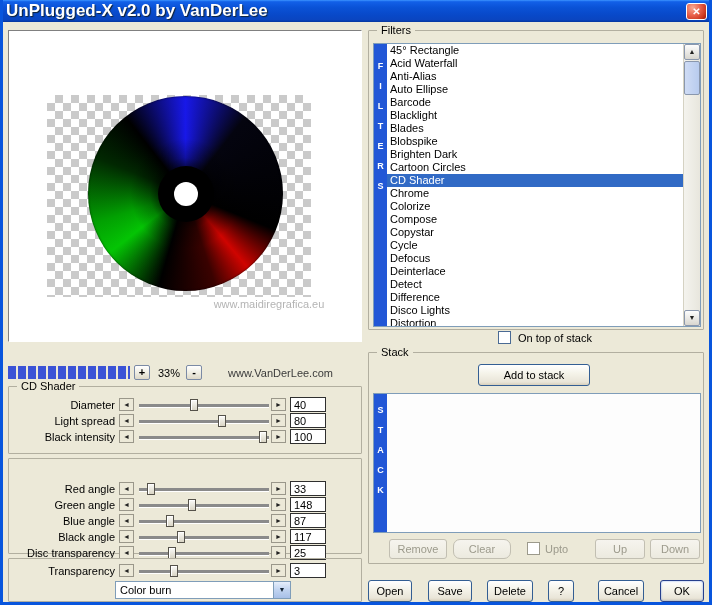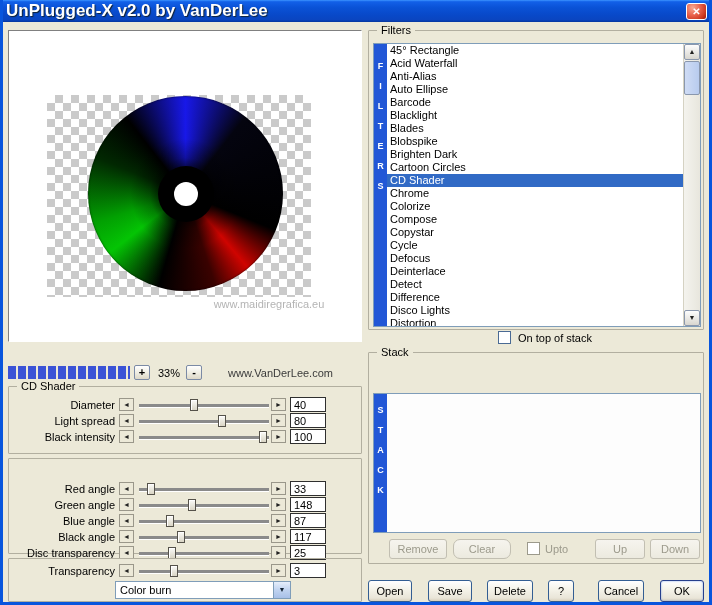--- a/index.html
+++ b/index.html
@@ -356,20 +356,21 @@
       <div class="sb-btn sb-down">▼</div>
     </div>
   </div>
 </div>
 
 <div class="checkbox" style="left:498px; top:331px;"></div>
 <div style="position:absolute; left:518px; top:332px;">On top of stack</div>
 
 <div class="group" style="left:368px; top:352px; width:336px; height:212px;">
   <div class="group-legend">Stack</div>
+  <div class="btn" style="left:109px; top:11px; width:112px;">Add to stack</div>
   <div class="listframe stack-box" style="left:4px; top:40px; width:328px; height:140px;">
     <div class="vstrip" style="padding-top:6px;">
         <span class="vletter">S</span>
         <span class="vletter">T</span>
         <span class="vletter">A</span>
         <span class="vletter">C</span>
         <span class="vletter">K</span>
       </div>
     <div class="stack-area"></div>
   </div>

